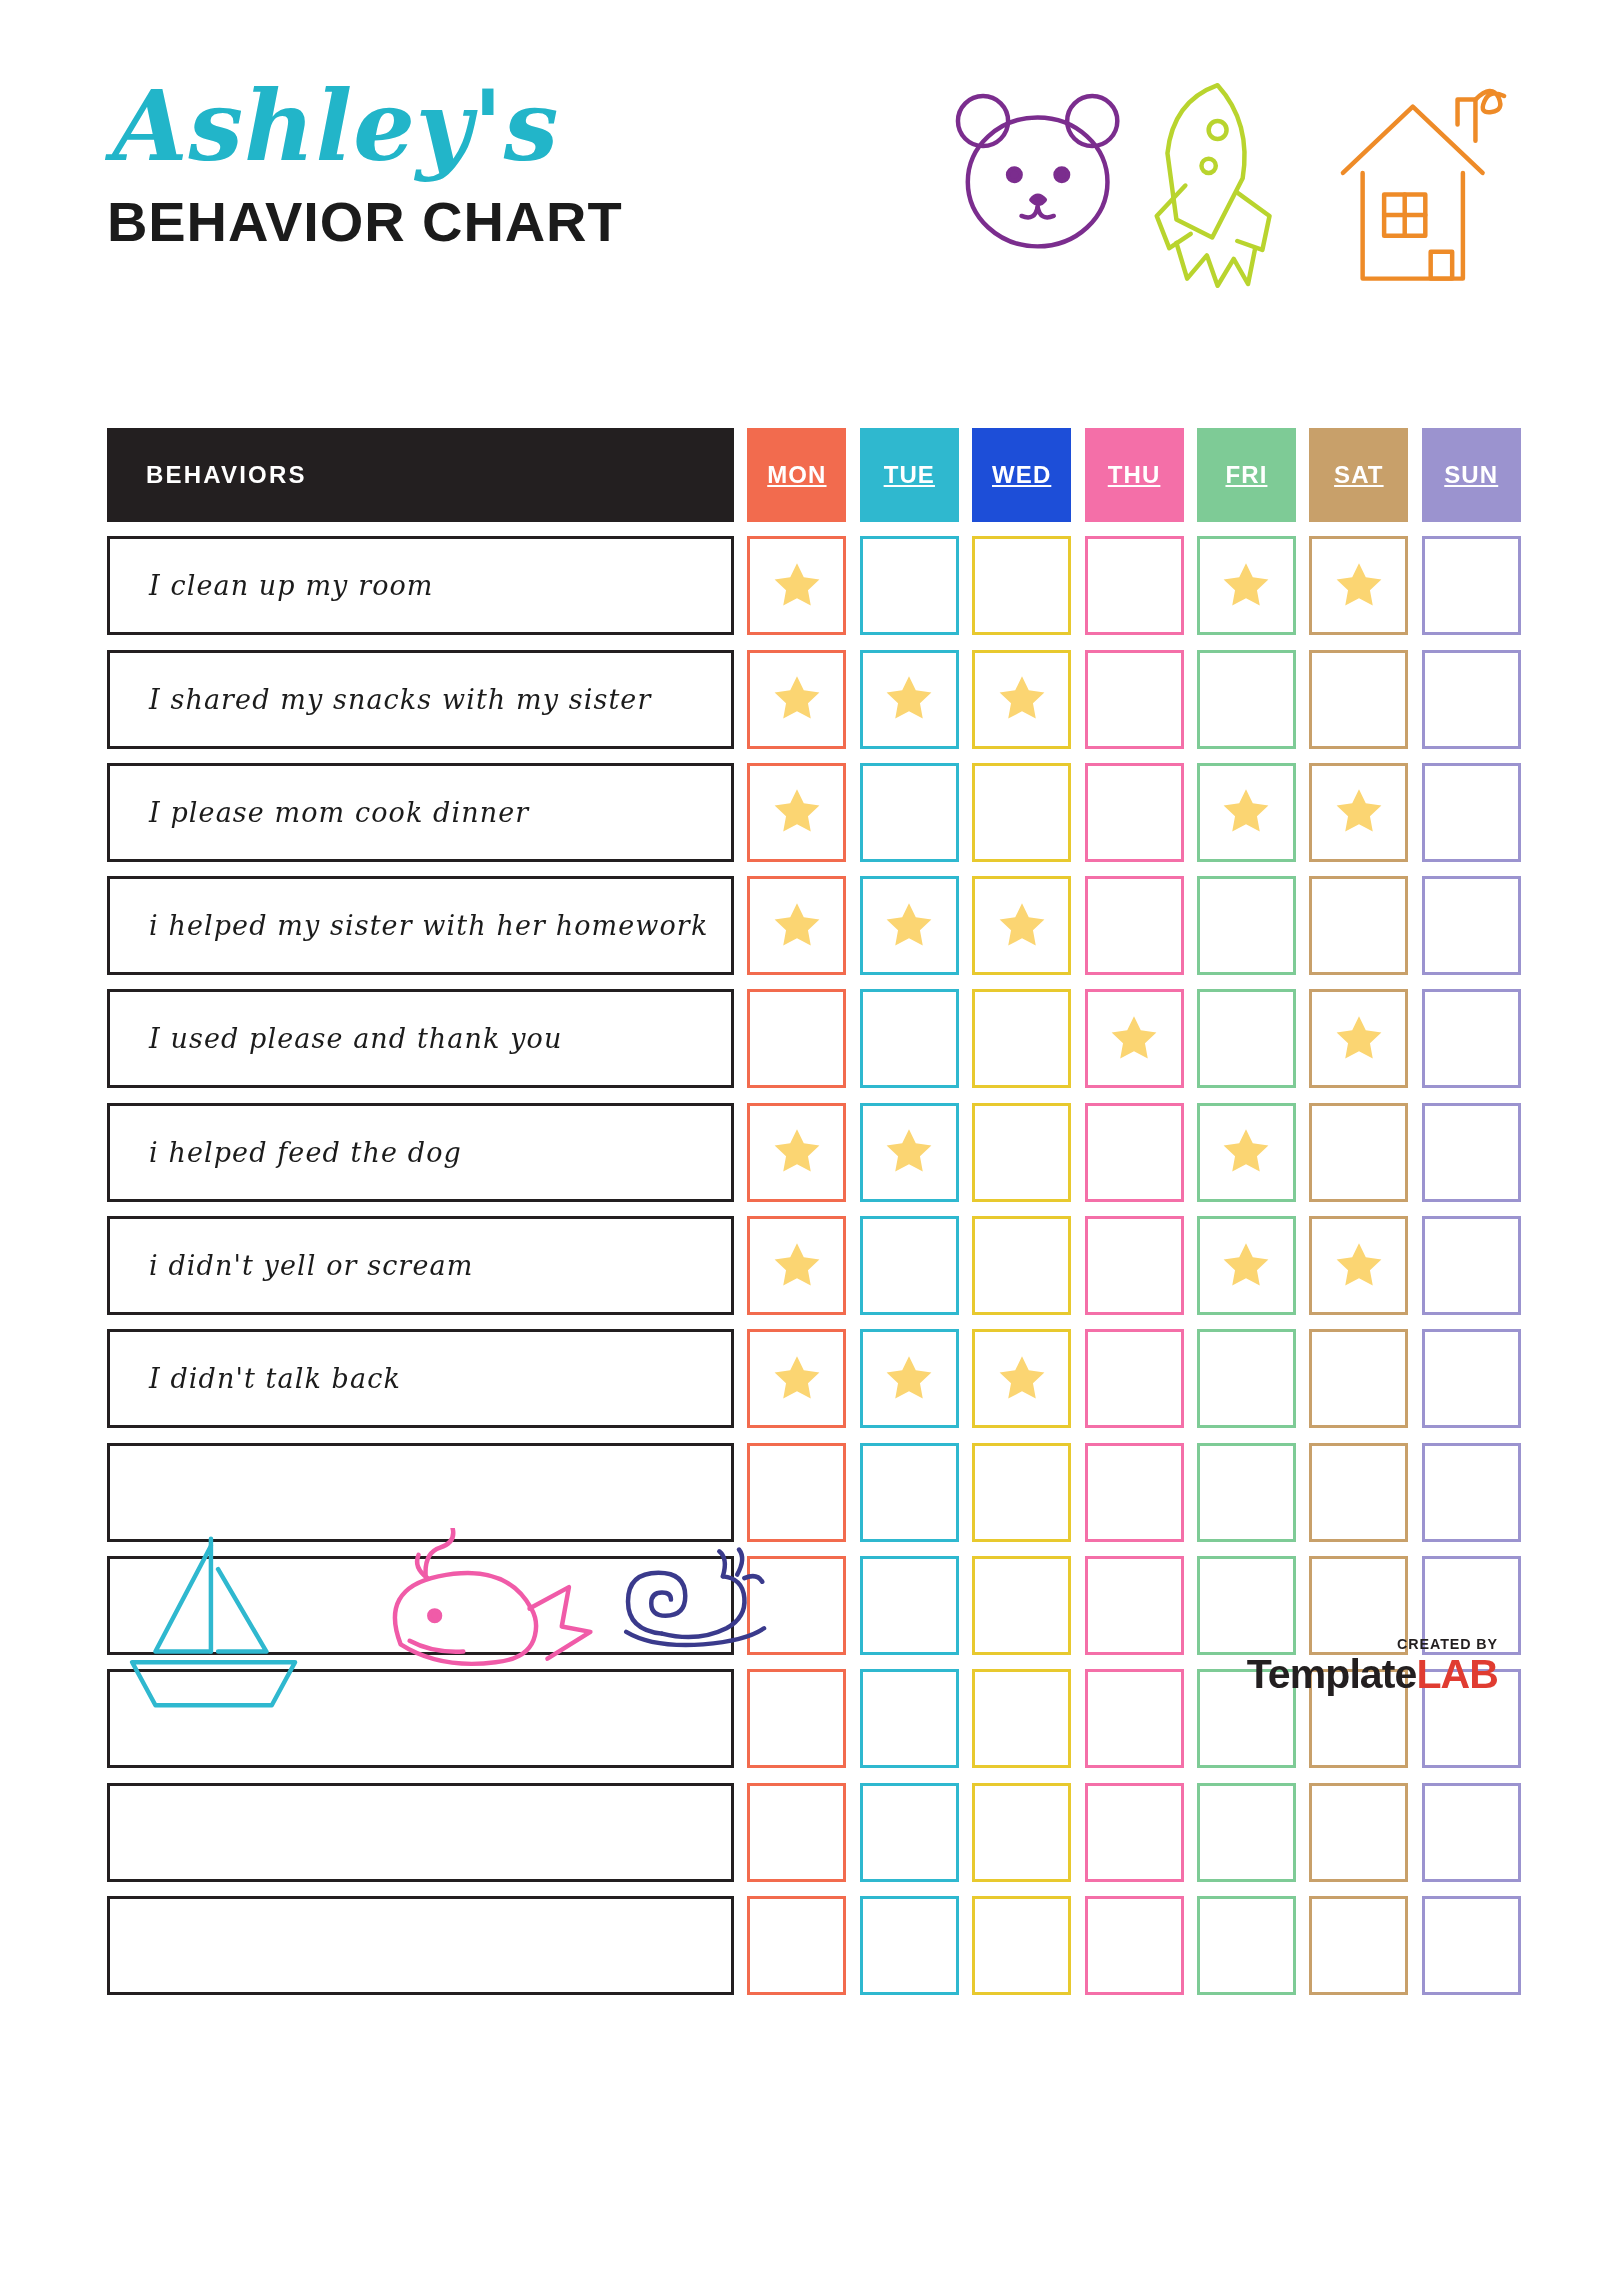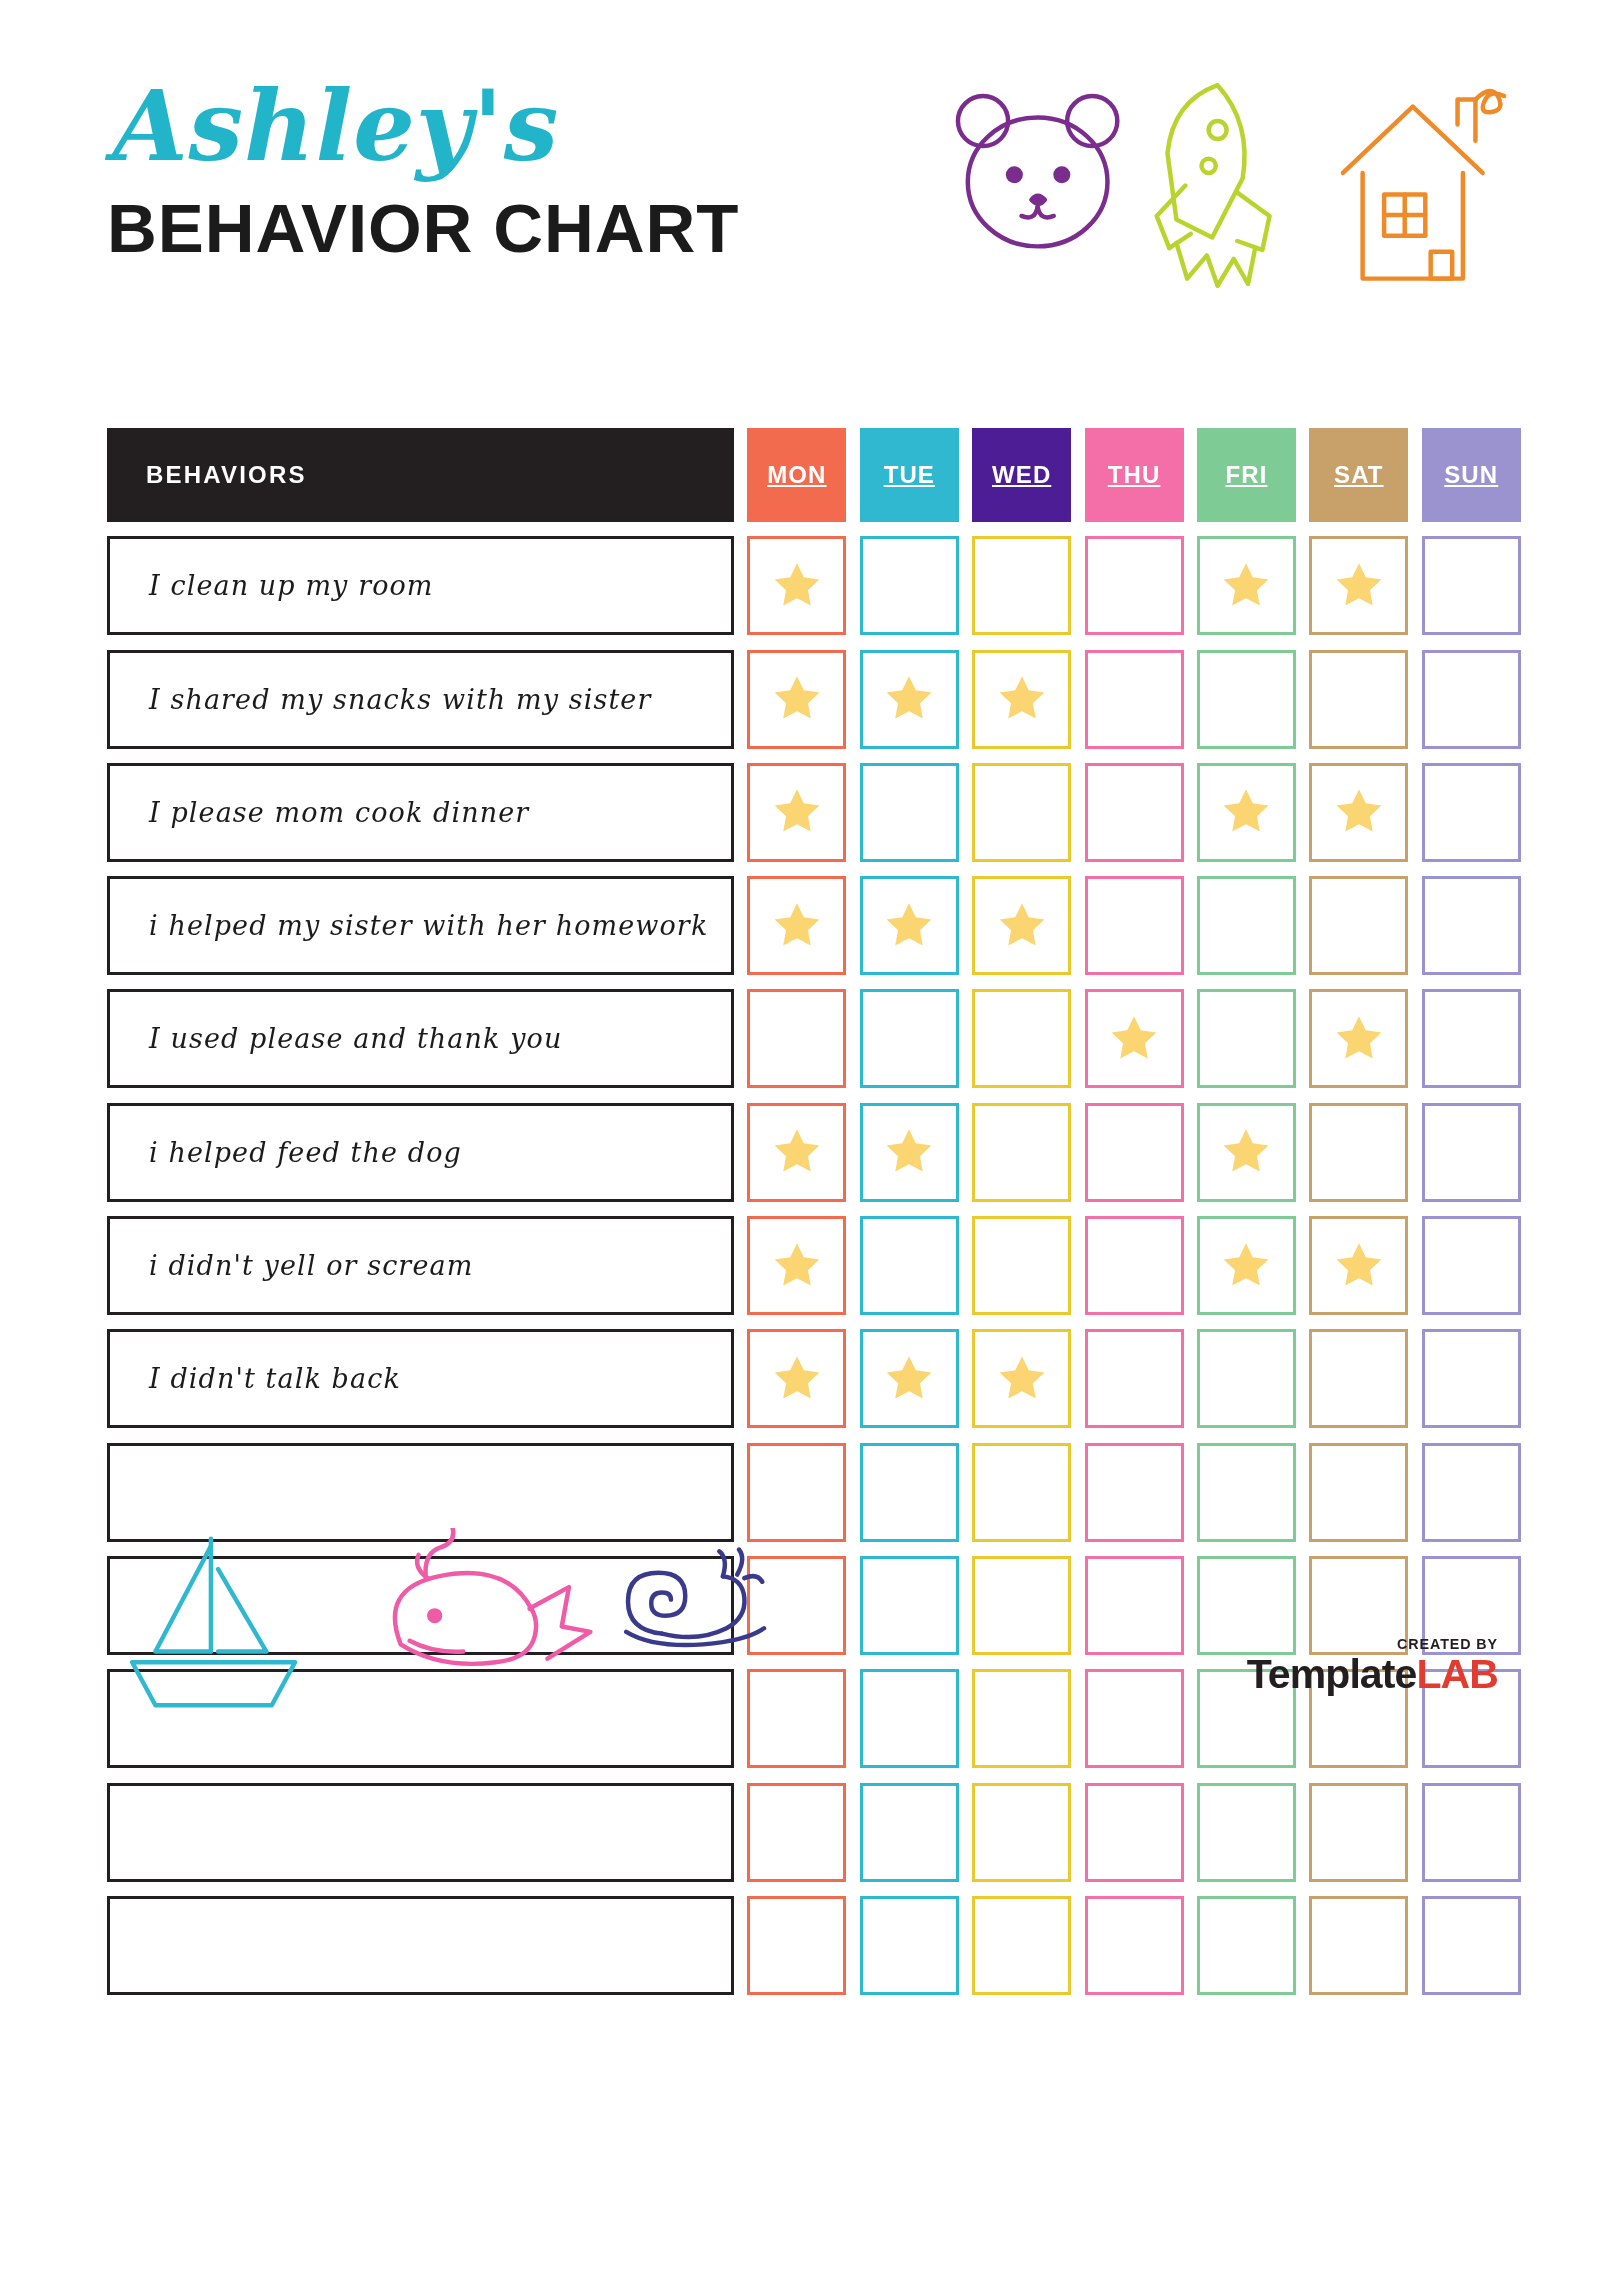--- a/index.html
+++ b/index.html
@@ -43,21 +43,21 @@
     font-size: 97px;
     color: #22b5c9;
     letter-spacing: 0.9px;
     line-height: 1.05;
     margin: 0;
     padding: 0 0 0 5.4px;
   }
   .chart-title {
     font-family: "Liberation Sans", sans-serif;
     font-weight: bold;
-    font-size: 69px;
+    font-size: 56px;
     color: #1b1b1b;
     letter-spacing: 0.9px;
     margin: 16px 0 0 0;
     line-height: 1;
   }
   .doodles {
     position: absolute;
     right: -9px;
     top: 0px;
     width: 573px;
@@ -210,21 +210,21 @@
       </svg>
     </div>
   </div>
 
   <div class="table">
     <div class="head-row">
       <div class="head-behaviors">BEHAVIORS</div>
       <div class="head-days" id="head-days" style="display:flex;">
           <div class="head-day" style="background: rgb(242, 107, 78);">MON</div>
           <div class="head-day" style="background: rgb(47, 184, 207);">TUE</div>
-          <div class="head-day" style="background: #4c1d95;">WED</div>
+          <div class="head-day" style="background: #1d4ed8;">WED</div>
           <div class="head-day" style="background: rgb(244, 111, 168);">THU</div>
           <div class="head-day" style="background: rgb(126, 203, 150);">FRI</div>
           <div class="head-day" style="background: rgb(200, 160, 106);">SAT</div>
           <div class="head-day" style="background: rgb(155, 147, 207);">SUN</div>
         </div>
     </div>
     <div id="rows-container">
         <div class="row">
           <div class="behavior-cell">I clean up my room</div>
           <div class="day-cell" style="border-color: rgb(242, 107, 78);">

